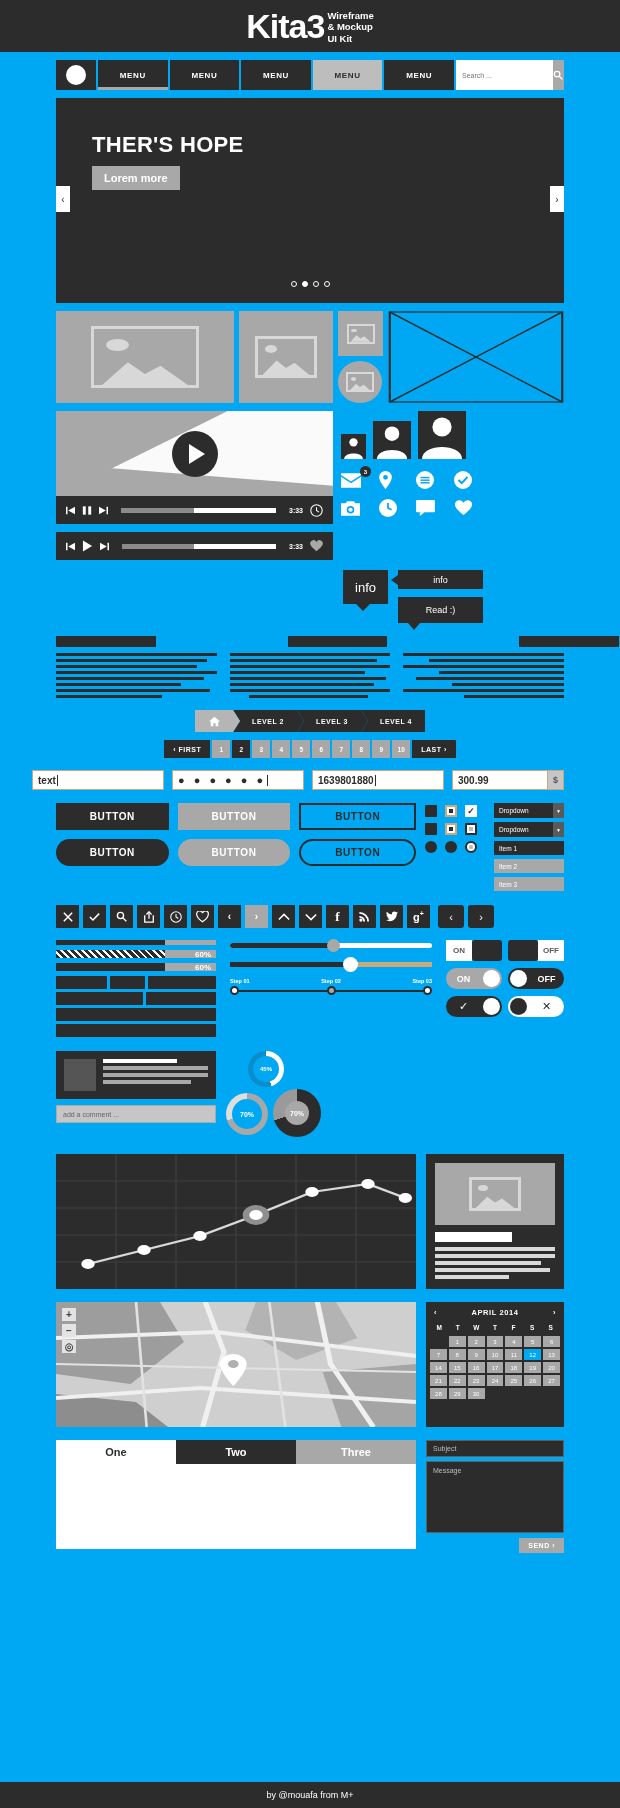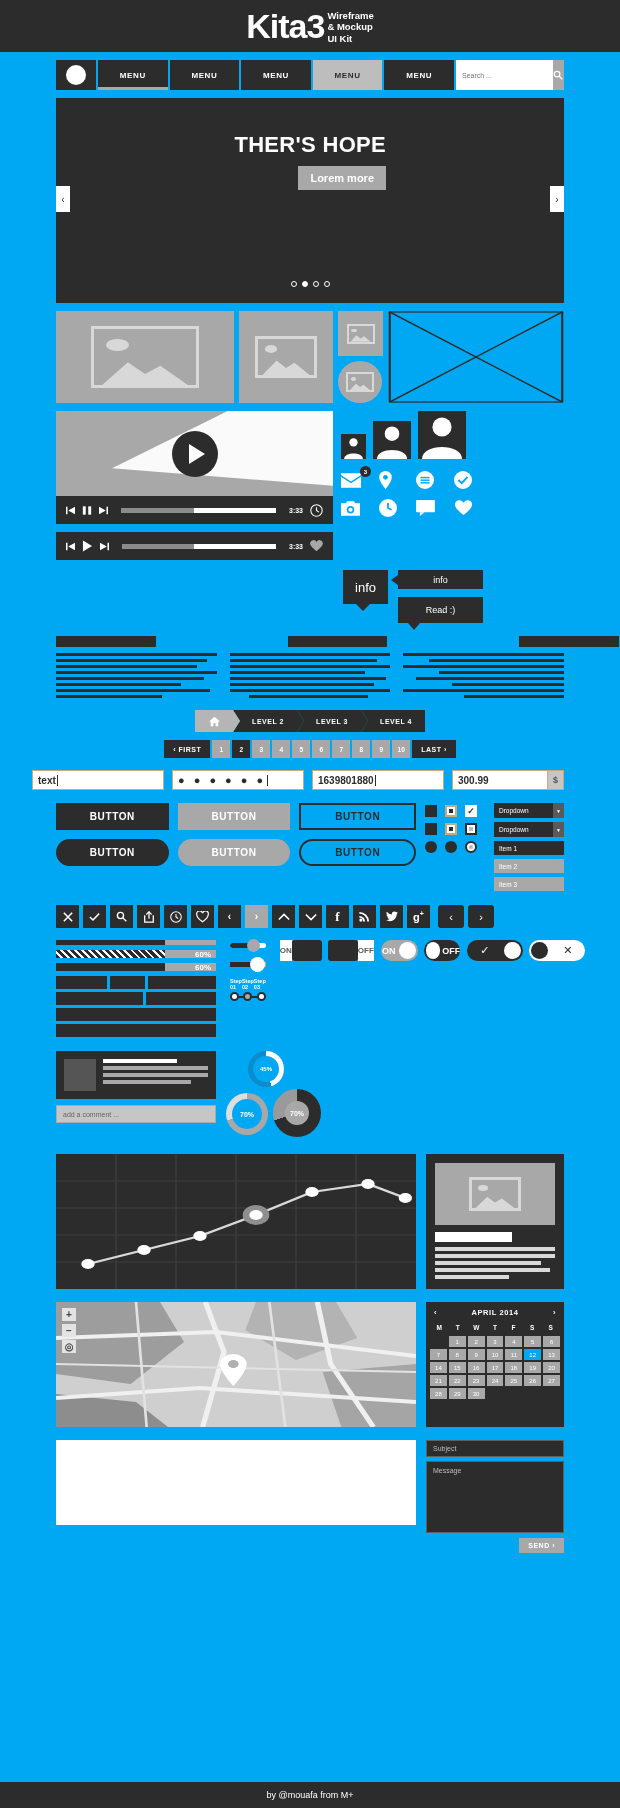--- a/index.html
+++ b/index.html
@@ -23,21 +23,21 @@
   .navitem{ background:#2c2c2c; color:#fff; font-size:8px; font-weight:bold; letter-spacing:.6px;
             display:flex;align-items:center;justify-content:center; flex:1; margin-left:2px; position:relative;}
   .navitem.underline:after{content:"";position:absolute;bottom:0;left:0;right:0;height:3px;background:#a8a8a8;}
   .navitem.active{ background:#bdbdbd; color:#2c2c2c;}
   #navsearch{ display:flex; margin-left:2px; width:108px;}
   #navsearch input{ flex:1; border:none; background:#fff; font-size:7px; padding-left:6px; color:#888; font-family:inherit;}
   #navsearch .sbtn{ width:24px; background:#a8a8a8; display:flex;align-items:center;justify-content:center;}
 
   
   #hero{ margin:8px 56px 0 56px; height:205px; background:#2c2c2c; position:relative;}
-  #hero .inner{ padding:34px 0 0 36px; width:330px;text-align:right;}
+  #hero .inner{ padding:34px 0 0 36px; width:330px;}
   #hero h1{ color:#fff; font-size:22px; font-weight:bold; letter-spacing:.3px;}
   #hero p{ color:#e2e2e2; font-size:7.3px; line-height:1.75; margin-top:7px;}
   #hero .readmore{ margin-top:8px; display:inline-block; background:#a8a8a8; color:#fff; font-weight:bold;
                    font-size:11px; padding:6px 12px;}
   .heroarrow{ position:absolute; top:88px; width:14px;height:26px;background:#fff; color:#2c2c2c;
               display:flex;align-items:center;justify-content:center;font-size:10px;}
   .heroarrow.l{ left:0; } .heroarrow.r{ right:0; }
   #dots{ position:absolute; bottom:16px; left:0; right:0; display:flex; justify-content:center; gap:5px;}
   #dots i{ width:6px;height:6px;border-radius:50%;border:1px solid #fff; display:block;}
   #dots i.on{ background:#fff; }
@@ -194,21 +194,21 @@
   .sld .tfill{ position:absolute;left:0;top:3px;height:5px;background:#2c2c2c;}
   .sld .knob{ position:absolute;top:-1px;width:13px;height:13px;border-radius:50%;background:#a8a8a8;}
   .sld.round2 .track{ border-radius:4px; background:#fff;}
   .sld.round2 .tfill{ border-radius:4px 0 0 4px;}
   .sld .knob.wht{ background:#fff;}
   .steplabels{ display:flex; justify-content:space-between; font-size:5.5px; font-weight:bold; color:#fff; margin-bottom:2px;}
   .steps{ position:relative; height:10px;}
   .steps .track{ position:absolute;left:4px;right:4px;top:4px;height:2px;background:#2c2c2c;}
   .steps .sk{ position:absolute; top:0; width:9px;height:9px;border-radius:50%;background:#fff;border:2px solid #2c2c2c;}
   .steps .sk.mid{ background:#a8a8a8;}
-  #pcol3{ flex:0 0 90px; display:flex;flex-direction:row;gap:7px;}
+  #pcol3{ flex:0 0 90px; display:flex;flex-direction:column;gap:7px;}
   .tg{ height:21px; display:flex; align-items:stretch; }
   .tg.sq .lbl{ flex:1; background:#fff; color:#5a5a5a; font-size:8px;font-weight:bold;
                display:flex;align-items:center;justify-content:center;}
   .tg.sq .sw{ width:30px; background:#2c2c2c; border-radius:3px;}
   .tg.sqoff .lbl{ order:2; flex:1; background:#fff; color:#5a5a5a;font-size:8px;font-weight:bold;
                   display:flex;align-items:center;justify-content:center;}
   .tg.sqoff .sw{ order:1; width:30px; background:#2c2c2c; border-radius:3px;}
   .tg.pill{ border-radius:11px; overflow:hidden; background:#a8a8a8; position:relative;}
   .tg.pill .lbl{ flex:1; color:#fff;font-size:9px;font-weight:bold;display:flex;align-items:center;justify-content:center;}
   .tg.pill .knob{ width:17px;height:17px;border-radius:50%;background:#fff;margin:2px;}
@@ -974,20 +974,25 @@
         <div class="cday">27</div>
         <div class="cday">28</div>
         <div class="cday">29</div>
         <div class="cday">30</div>
       </div>
   </div>
 </div>
 
 <div id="row6">
   <div id="tabsbox">
+    <div id="tabs">
+      <div class="tab on">One</div>
+      <div class="tab off">Two</div>
+      <div class="tab mid">Three</div>
+    </div>
     <div id="tabpanel"></div>
   </div>
   <div id="form">
     <div class="ff">Subject</div>
     <div class="ta">Message</div>
     <div id="sendrow">
       <div id="send">SEND ›</div>
     </div>
   </div>
 </div>

